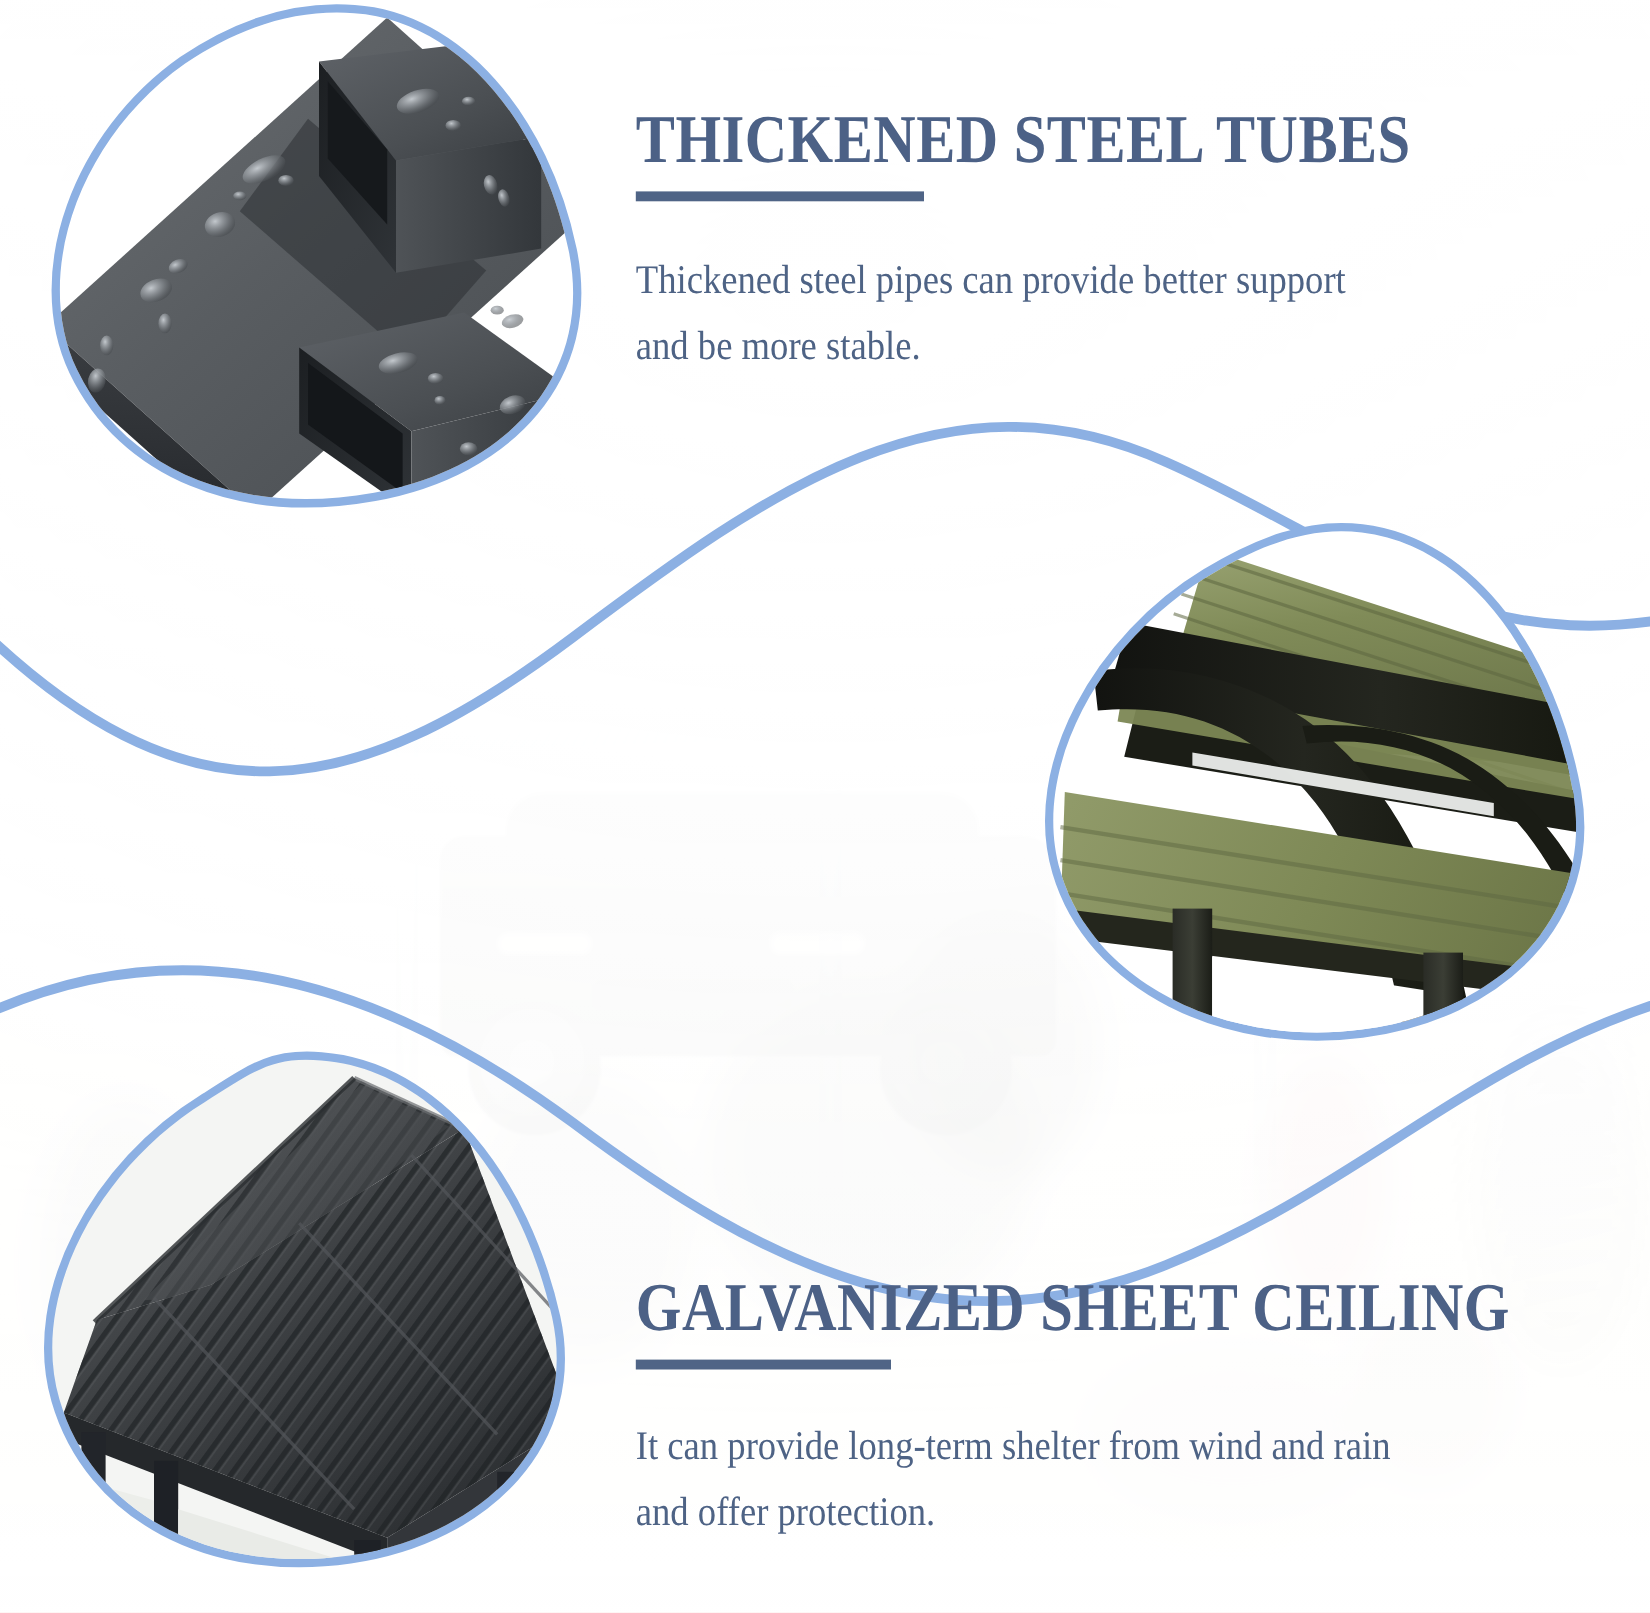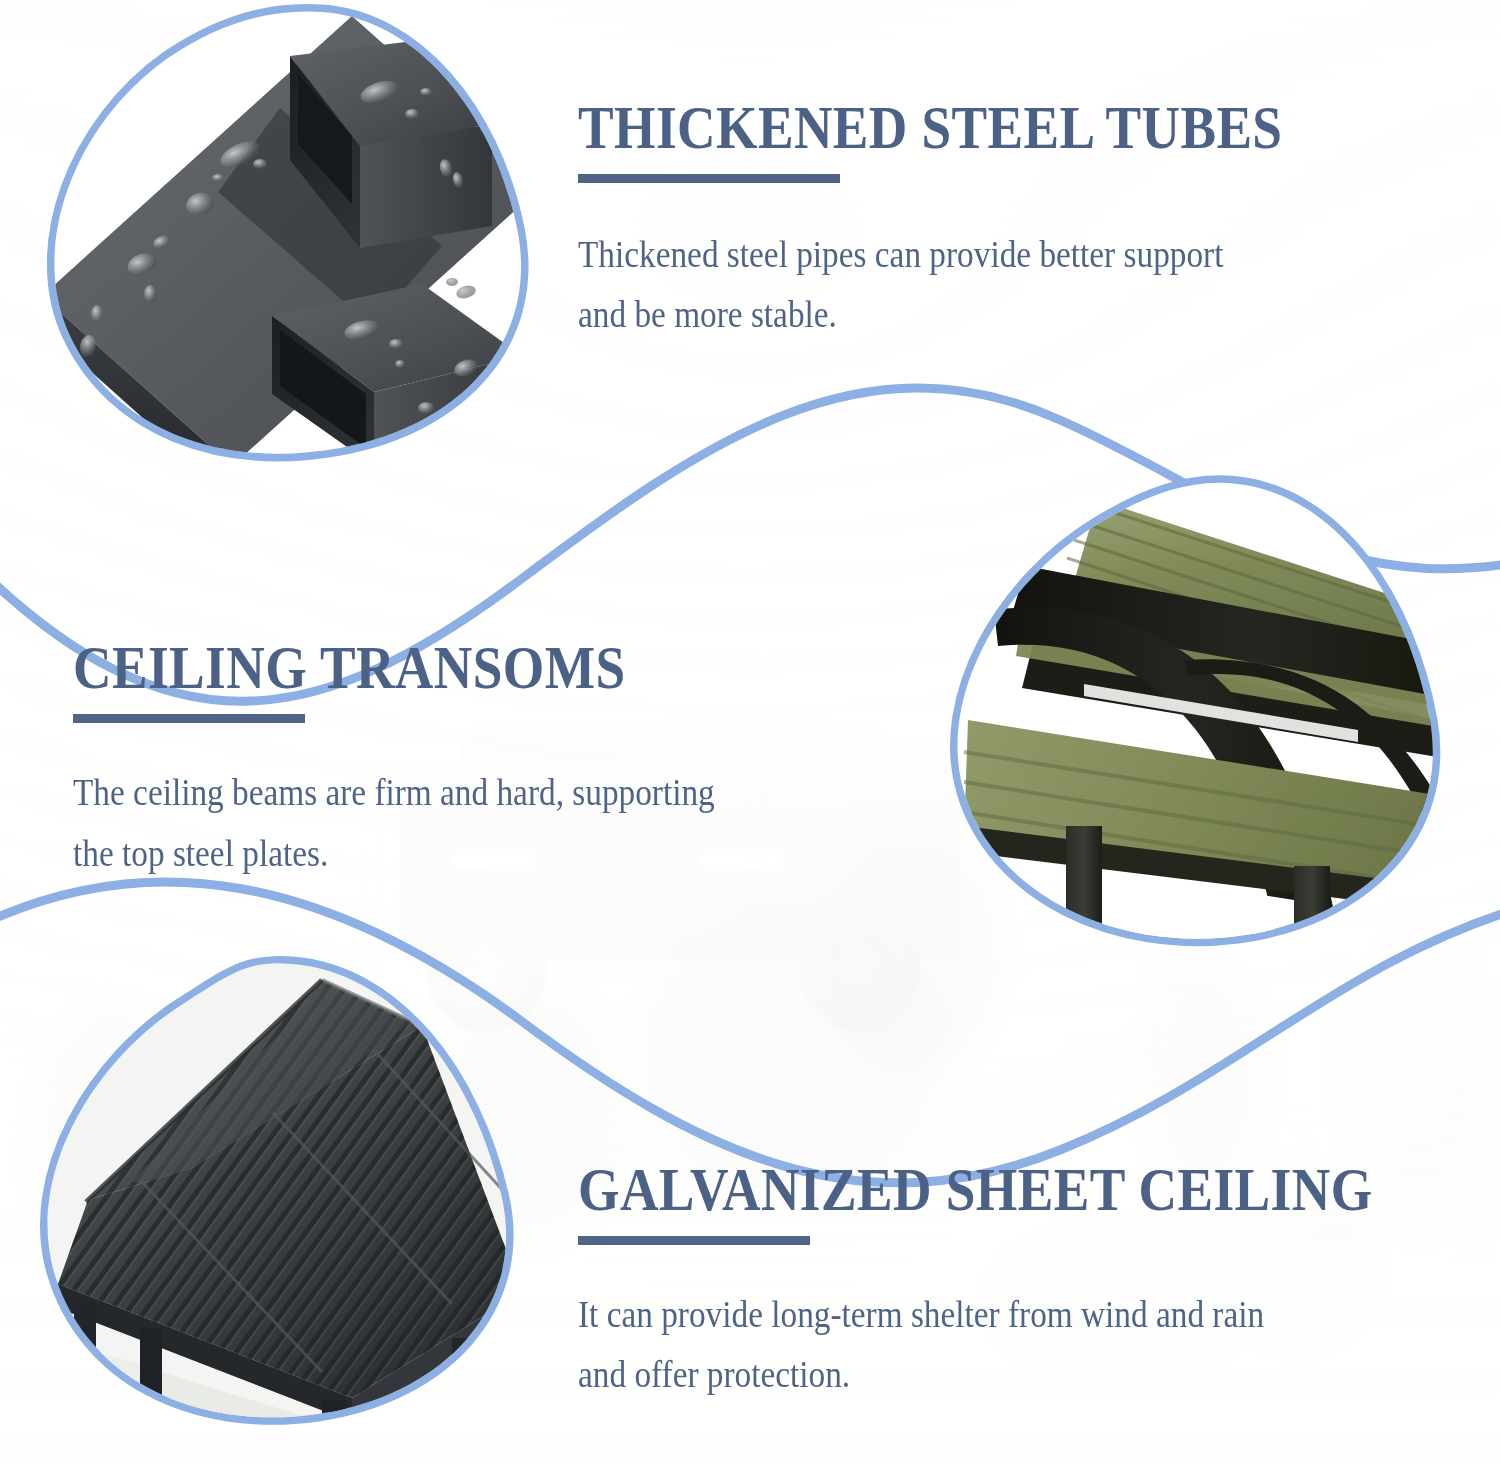--- a/index.html
+++ b/index.html
@@ -455,28 +455,20 @@
 
   <div class="feature" id="f1">
     <h2>THICKENED STEEL TUBES</h2>
     <div class="rule"></div>
     <p>
       <span>Thickened steel pipes can provide better support</span><br>
       <span>and be more stable.</span>
     </p>
   </div>
 
-  <div class="feature" id="f2">
-    <h2>CEILING TRANSOMS</h2>
-    <div class="rule"></div>
-    <p>
-      <span>The ceiling beams are firm and hard, supporting</span><br>
-      <span>the top steel plates.</span>
-    </p>
-  </div>
 
   <div class="feature" id="f3">
     <h2>GALVANIZED SHEET CEILING</h2>
     <div class="rule"></div>
     <p>
       <span>It can provide long-term shelter from wind and rain</span><br>
       <span>and offer protection.</span>
     </p>
   </div>
 

